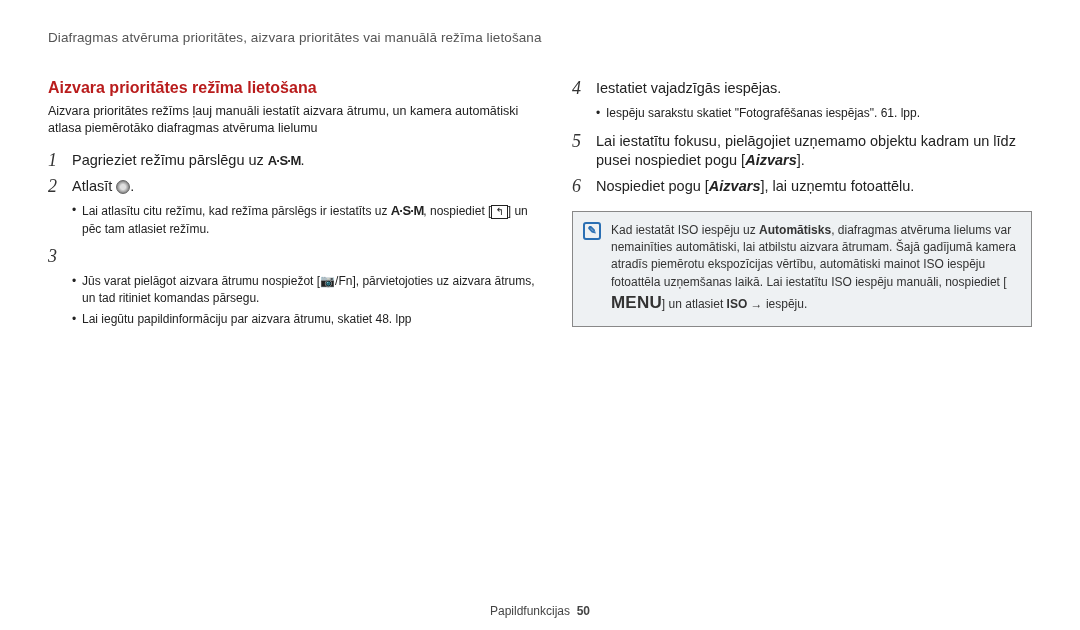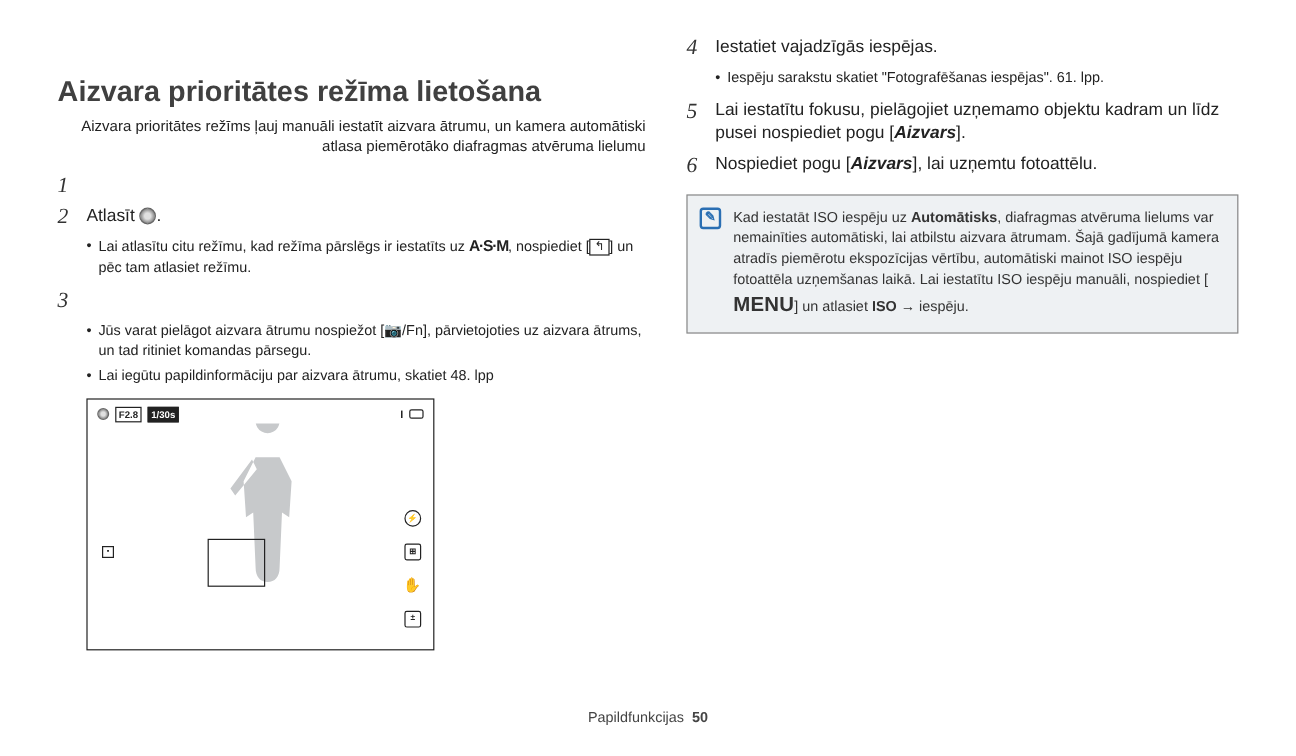--- a/index.html
+++ b/index.html
@@ -20,32 +20,30 @@
     margin-bottom: 34px;
     letter-spacing: 0.1px;
   }
   .two-col {
     display: flex;
     gap: 34px;
   }
   .col-left { flex: 0 0 490px; }
   .col-right { flex: 1; }
   .section-title {
-    color: #404040;
-    font-size: 24px;
+    color: #b91c1c;
+    font-size: 16px;
     font-weight: 600;
     margin-bottom: 6px;
-    margin-top: 33px;
   }
   .section-intro {
     font-size: 12.5px;
     line-height: 1.35;
     color: #222;
     margin-bottom: 14px;
-    text-align: right;
   }
   .step {
     display: flex;
     align-items: flex-start;
     gap: 8px;
     margin-bottom: 6px;
   }
   .step-num {
     font-style: italic;
     font-family: Georgia, 'Times New Roman', serif;
@@ -199,41 +197,45 @@
   .info-box .txt { color:#333; }
   .info-box .txt .strong { font-weight:700; }
   .menu-icon {
     display:inline-block;
     font-weight:700;
     font-size:17px;
     letter-spacing:0.2px;
   }
   .footer {
     position:absolute;
-    bottom: 25px;
+    bottom: 12px;
     left:0; right:0;
     text-align:center;
     font-size:12px;
     color:#444;
   }
   .footer .pn { font-weight:700; }
 </style>
 </head>
 <body>
 
 <div class="page">
+  <div class="header-line">Diafragmas atvēruma prioritātes, aizvara prioritātes vai manuālā režīma lietošana</div>
 
   <div class="two-col">
 
     <div class="col-left">
       <div class="section-title">Aizvara prioritātes režīma lietošana</div>
       <div class="section-intro">Aizvara prioritātes režīms ļauj manuāli iestatīt aizvara ātrumu, un kamera automātiski atlasa piemērotāko diafragmas atvēruma lielumu</div>
 
       <div class="step">
         <span class="step-num">1</span>
+        <span class="step-text">
+          <span>Pagrieziet režīmu pārslēgu uz </span><span class="mode-icon">A·S·M</span><span>.</span>
+        </span>
       </div>
 
       <div class="step">
         <span class="step-num">2</span>
         <span class="step-text">
           <span>Atlasīt </span><span class="ae-icon"></span><span>.</span>
         </span>
       </div>
       <ul class="step-sub">
         <li>
@@ -244,43 +246,20 @@
       <div class="step">
         <span class="step-num">3</span>
       </div>
       <ul class="step-sub">
         <li>
           <span>Jūs varat pielāgot aizvara ātrumu nospiežot [</span><span class="strong">📷/Fn</span><span>], pārvietojoties uz aizvara ātrums, un tad ritiniet komandas pārsegu.</span>
         </li>
         <li>Lai iegūtu papildinformāciju par aizvara ātrumu, skatiet 48. lpp</li>
       </ul>
 
-      <div class="camera-panel">
-        <div class="cp-top">
-          <span class="ae-icon" style="width:10px;height:10px"></span>
-          <span class="cp-badge">F2.8</span>
-          <span class="cp-badge cp-badge-dark">1/30s</span>
-          <span class="cp-spacer"></span>
-          <span style="font-weight:700">I</span>
-          <span class="cp-icon-box"></span>
-        </div>
-        <div class="cp-silhouette">
-          <svg viewBox="0 0 70 160">
-            <path fill="#c7c9cb" d="M35 8 a10 10 0 1 1 0.001 0 z M25 28 h20 l10 20 l-2 30 l-6 -4 l-2 46 c0 8 -4 12 -10 12 c-6 0 -10 -4 -10 -12 l-2 -46 l-6 4 l-2 -30 z M22 30 l-18 24 l4 6 l18 -22 z"></path>
-          </svg>
-        </div>
-        <div class="cp-focus-box"></div>
-        <div class="cp-left-dot">▪</div>
-        <div class="cp-right-icons">
-          <span>⚡</span>
-          <span style="border-radius:2px">⊞</span>
-          <span style="border:none;font-size:12px">✋</span>
-          <span style="border-radius:2px">±</span>
-        </div>
-      </div>
     </div>
 
     <div class="col-right">
 
       <div class="step">
         <span class="step-num">4</span>
         <span class="step-text">Iestatiet vajadzīgās iespējas.</span>
       </div>
       <ul class="step-sub">
         <li>Iespēju sarakstu skatiet "Fotografēšanas iespējas". 61. lpp.</li>

